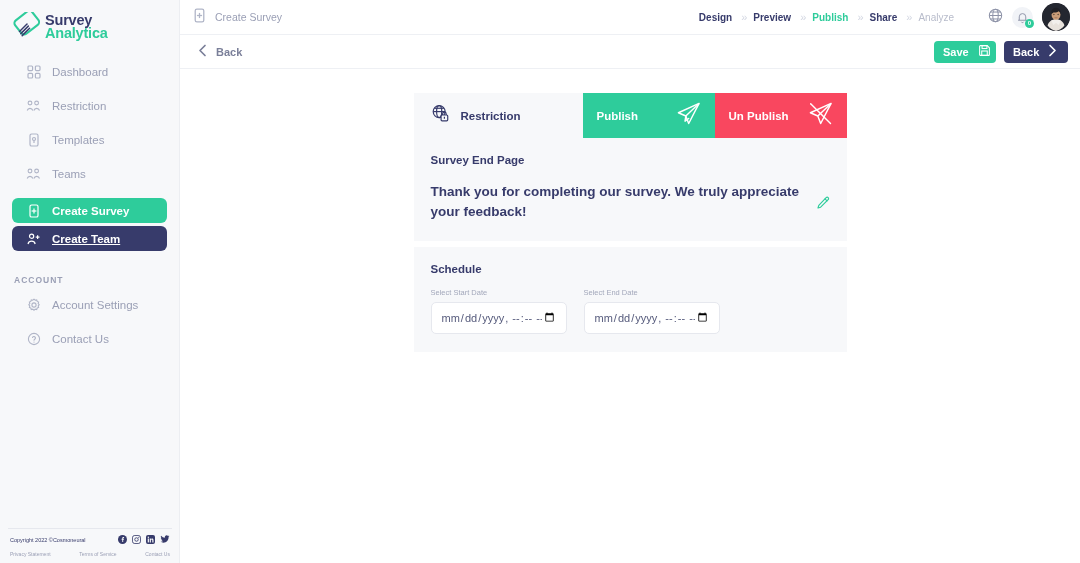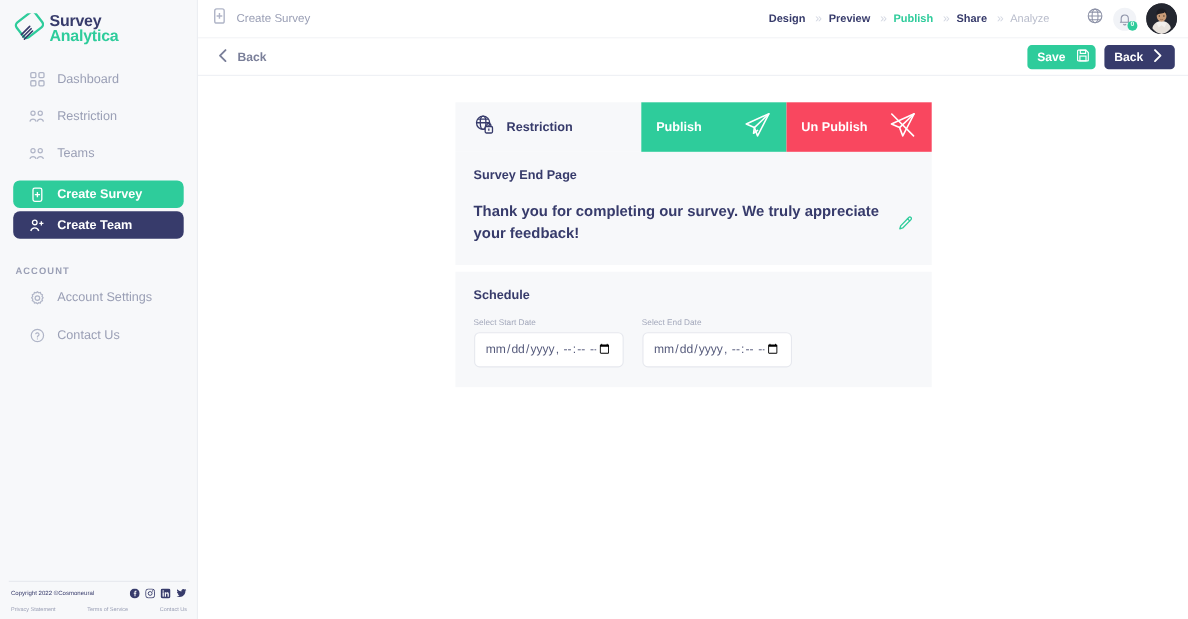--- a/index.html
+++ b/index.html
@@ -28,21 +28,21 @@
   .nav { margin-top: 16px; }
   .nav-item {
     display: flex; align-items: center; gap: 11px;
     height: 28px; margin: 0 12px; padding-left: 14px;
     color: #9a9fb5; font-size: 11.5px; border-radius: 6px;
     cursor: pointer;
   }
   .nav-item + .nav-item { margin-top: 0px; }
   .nav-item .ic { width: 15px; height: 15px; flex: 0 0 15px; display: flex; align-items: center; justify-content: center; }
   .nav-item.primary { background: #2ecc9b; color: #ffffff; height: 25px; margin-top: 10px; font-weight: bold; }
-  .nav-item.dark { background: #373b6b; color: #ffffff; height: 25px; margin-top: 3px; font-weight: bold; }
+  .nav-item.dark { background: #373b6b; color: #ffffff; height: 25px; margin-top: 3px; font-weight: bold; text-decoration: underline; }
 
   .section-label {
     font-size: 8.5px; color: #9a9fb5; letter-spacing: 1px;
     font-weight: bold; margin: 24px 0 6px 14px;
   }
 
   .sb-footer { position: absolute; left: 0; bottom: 0; width: 180px; padding: 0 8px 6px 8px; }
   .sb-divider { height: 1px; background: #e6e8ee; margin-bottom: 6px; }
   .copy-row { display: flex; align-items: center; justify-content: space-between; padding: 0 2px; }
   .copy-txt { font-size: 5.5px; color: #373b6b; }
@@ -174,20 +174,30 @@
           <svg width="15" height="14" viewBox="0 0 15 14" fill="none" stroke="#b0b5c7" stroke-width="1.1">
             <circle cx="4" cy="4" r="1.9"></circle>
               <path d="M1.2 11.5 A2.9 2.9 0 0 1 6.8 11.5"></path>
             <circle cx="10.6" cy="4" r="1.9"></circle>
               <path d="M7.9 11.5 A2.9 2.9 0 0 1 13.5 11.5"></path>
           </svg>
         </span>
         <span>Restriction</span>
       </div>
 
+      <div class="nav-item" style="margin-top:6px;">
+        <span class="ic">
+          <svg width="14" height="14" viewBox="0 0 14 14" fill="none" stroke="#b0b5c7" stroke-width="1.2">
+            <rect x="3" y="1" width="8" height="12" rx="1.6"></rect>
+              <circle cx="7" cy="6" r="1.5"></circle>
+              <line x1="7" y1="7.6" x2="7" y2="10"></line>
+          </svg>
+        </span>
+        <span>Templates</span>
+      </div>
 
       <div class="nav-item" style="margin-top:6px;">
         <span class="ic">
           <svg width="15" height="14" viewBox="0 0 15 14" fill="none" stroke="#b0b5c7" stroke-width="1.1">
             <circle cx="4" cy="4" r="1.9"></circle>
               <path d="M1.2 11.5 A2.9 2.9 0 0 1 6.8 11.5"></path>
             <circle cx="10.6" cy="4" r="1.9"></circle>
               <path d="M7.9 11.5 A2.9 2.9 0 0 1 13.5 11.5"></path>
           </svg>
         </span>

